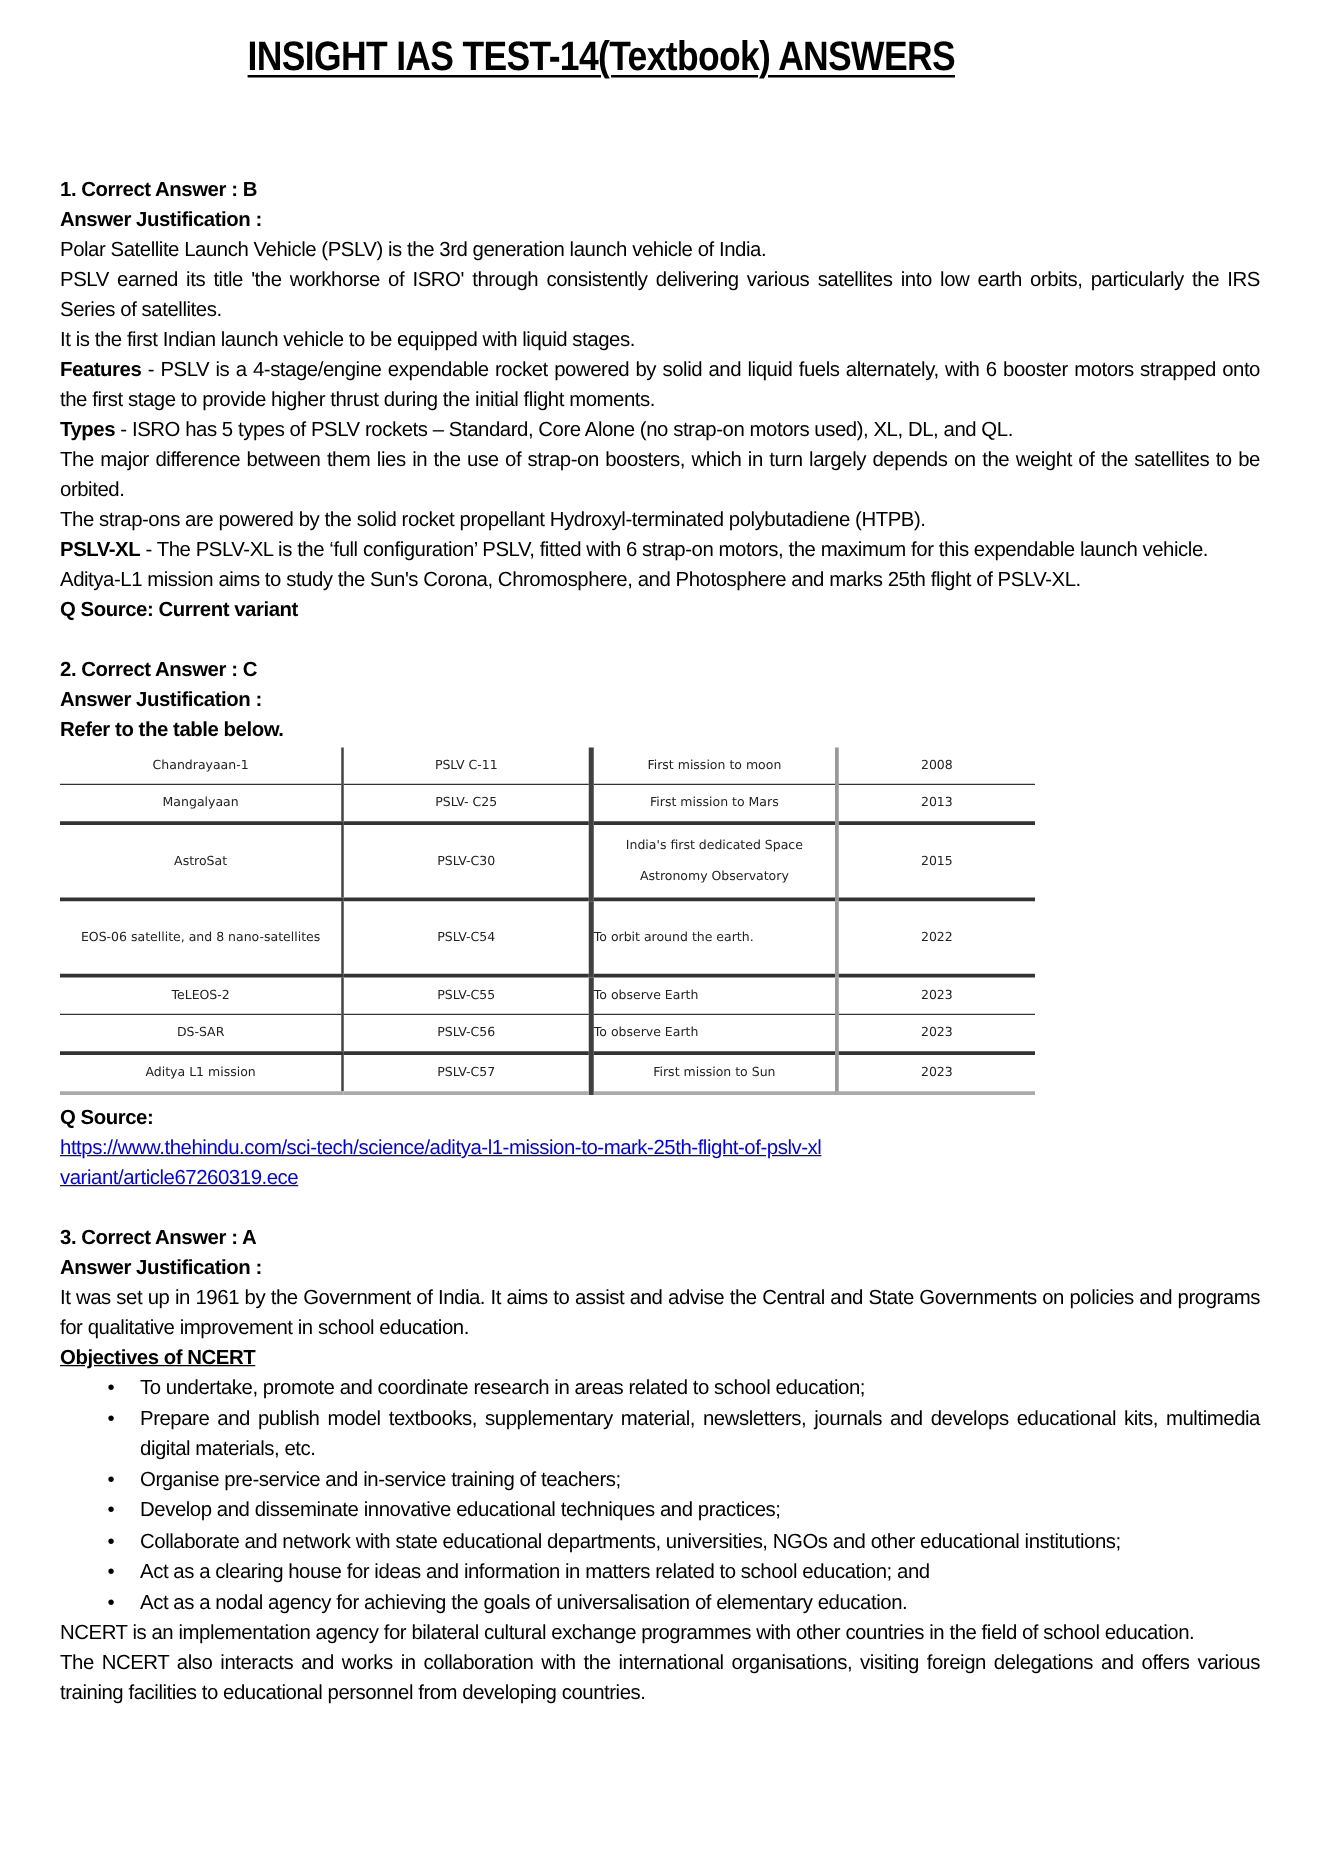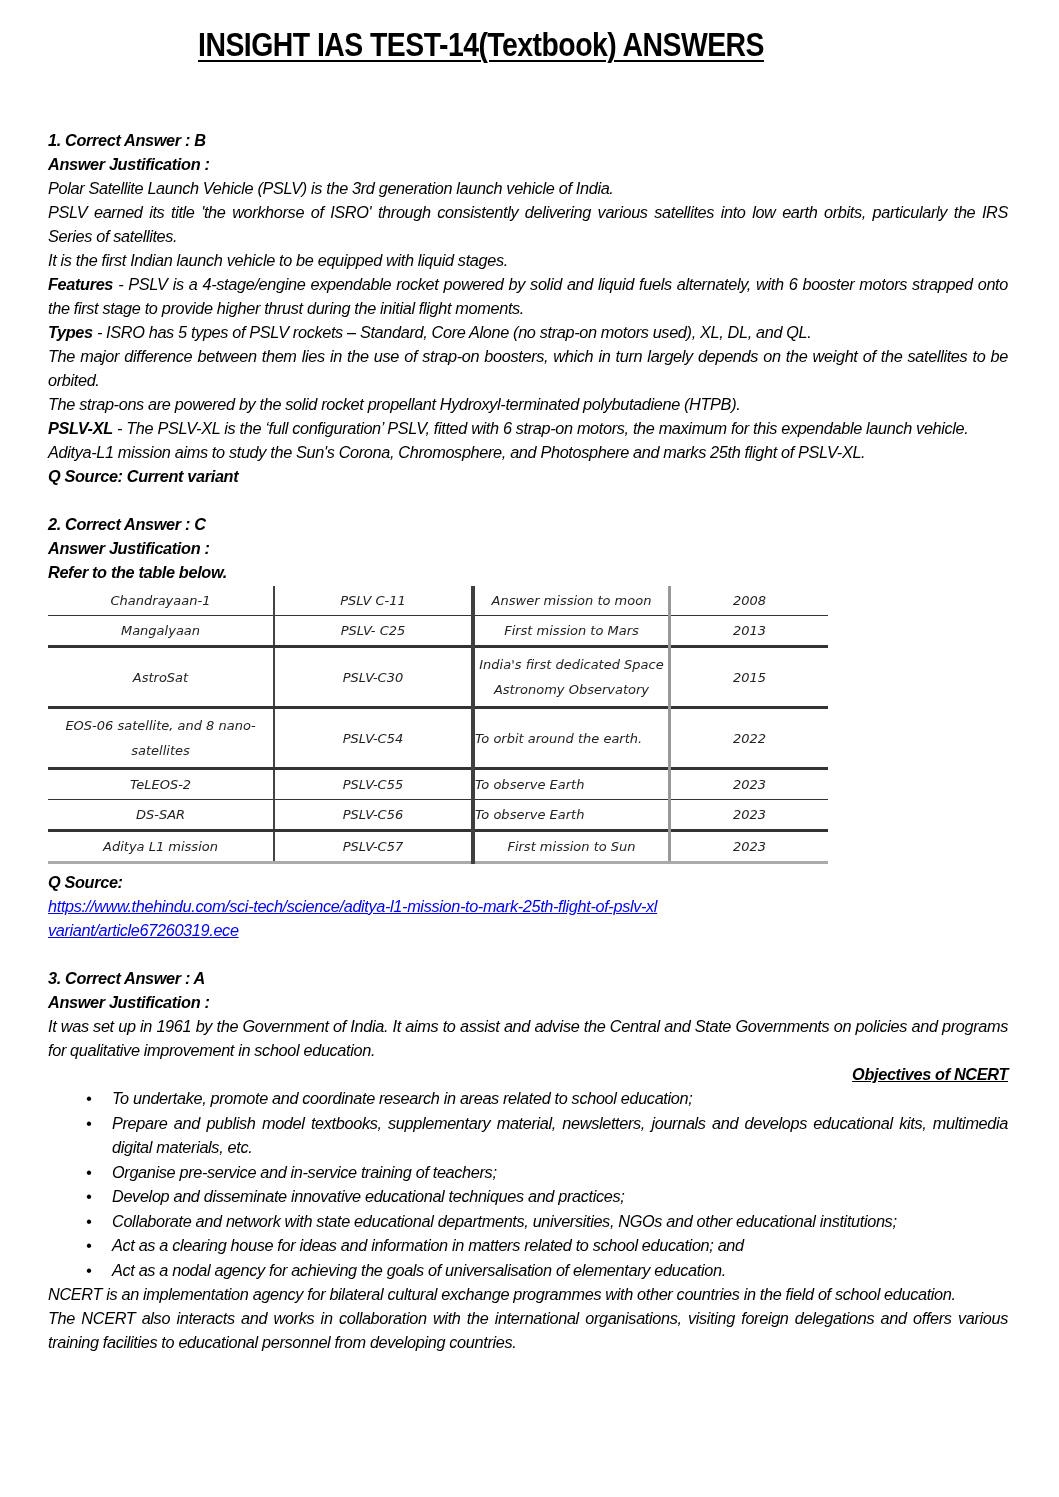--- a/index.html
+++ b/index.html
@@ -4,33 +4,33 @@
 <style>
   html, body { margin: 0; padding: 0; background: #ffffff; }
   body { width: 1059px; height: 1497px; position: relative; overflow: hidden;
          font-family: "Liberation Sans Narrow", "Liberation Sans", sans-serif; color: #000; }
   .page { position: absolute; left: 48px; top: 0; width: 960px; }
   .title { position: absolute; left: 0; width: 1059px; top: 26px; text-align: center;
            margin-left: -48px; }
   .title span { font-family: "Liberation Sans", sans-serif; font-weight: bold; font-size: 33px;
                 text-decoration: underline; text-decoration-thickness: 2px; text-underline-offset: 4px;
                 letter-spacing: -0.6px; transform: scaleX(0.86); display: inline-block; }
-  .flow { position: absolute; left: 0; top: 128px; width: 960px; font-style: italic; }
+  .flow { position: absolute; left: 0; top: 140px; width: 960px; }
   .line { font-size: 16.3px; line-height: 24px; letter-spacing: -0.35px; margin: 0; }
   .just { text-align: justify; text-align-last: left; }
   .b { font-weight: bold; }
-  .u { text-decoration: underline; text-align: right; }
+  .u { text-decoration: underline; }
   .gap { height: 24px; }
   a.link { color: #0000ee; text-decoration: underline; font-size: 16.3px; letter-spacing: -0.35px; margin-top: 28px; }
   ul.obj { margin: 0; padding: 0; list-style: none; }
   ul.obj li { position: relative; padding-left: 64px; font-size: 16.3px; line-height: 24.5px;
               letter-spacing: -0.35px; text-align: justify; text-align-last: left; }
   ul.obj li .bullet { position: absolute; left: 38px; top: 0; }
   table.missions { border-collapse: collapse; width: 780px; margin-top: 2px; margin-bottom: 6px;
-                   font-family: "DejaVu Sans", sans-serif; font-size: 13px; color: #222; }
+                   font-family: "DejaVu Sans", sans-serif; font-size: 10px; color: #222; }
   table.missions td { text-align: center; vertical-align: middle; padding: 2px 4px; line-height: 25px; }
   table.missions td.c1 { width: 217px; border-right: 2px solid #444; }
   table.missions td.c2 { width: 188px; border-right: 4px solid #404040; }
   table.missions td.c3 { width: 185px; border-right: 3px solid #999; }
   table.missions td.left { text-align: left; padding-left: 0; margin-left: 36px; }
   table.missions tr.r0 td { height: 24px; }
   table.missions tr td { border-top: 1.5px solid #333; }
   table.missions tr.r0 td { border-top: none; }
   table.missions tr.thick td { border-top: 3px solid #333; }
   table.missions tr.last td { border-bottom: 3px solid #aaa; }
@@ -65,21 +65,21 @@
     <section>
       <p class="line b">2. Correct Answer : C</p>
       <p class="line b">Answer Justification :</p>
       <p class="line b">Refer to the table below.</p>
 
       <table class="missions">
         <tbody>
           <tr class="r0">
             <td class="c1">Chandrayaan-1</td>
             <td class="c2">PSLV C-11</td>
-            <td class="c3">Answer mission to moon</td>
+            <td class="c3">First mission to moon</td>
             <td>2008</td>
           </tr>
           <tr>
             <td class="c1">Mangalyaan</td>
             <td class="c2">PSLV- C25</td>
             <td class="c3">First mission to Mars</td>
             <td>2013</td>
           </tr>
           <tr class="thick">
             <td class="c1" style="height:54px">AstroSat</td>

